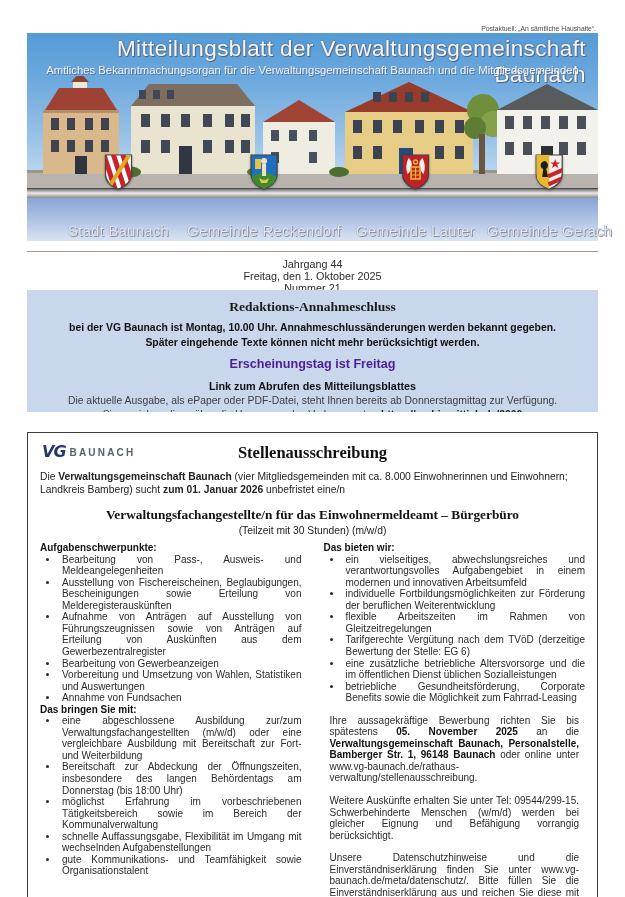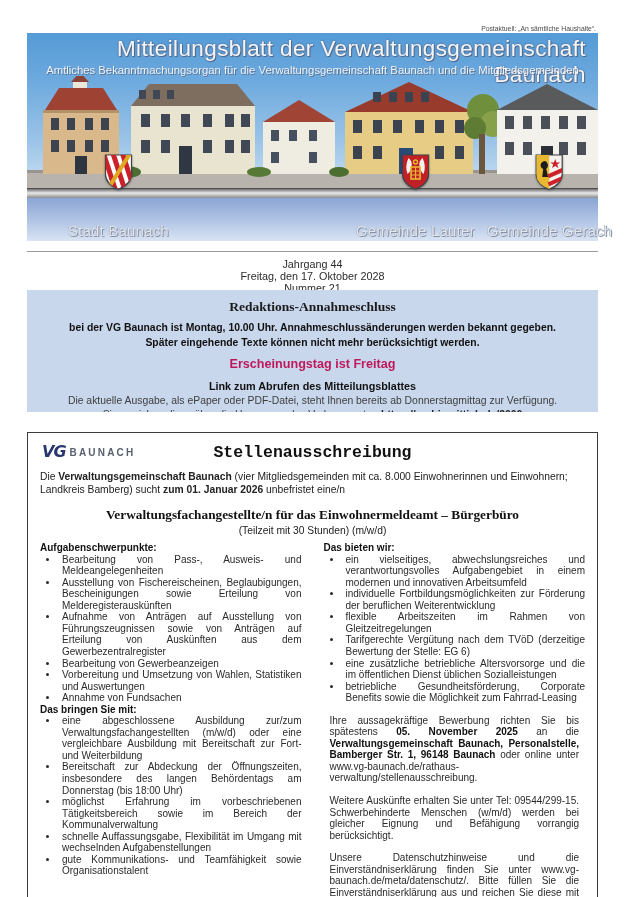--- a/index.html
+++ b/index.html
@@ -28,33 +28,33 @@
   .issue-line { position:absolute; left:27px; top:251px; width:571px;
      border-top:1px solid #9a9a9a; border-bottom:1px solid #8a8a8a;
      display:flex; justify-content:space-between; align-items:center;
      font-size:10.8px; color:#2c2c2c; padding:6px 5px; box-sizing:border-box;flex-direction:column; }
 
   
   .deadline-box { position:absolute; left:27px; top:290px; width:571px; height:122px; box-sizing:border-box;
      background:#c9d7ec; text-align:center; padding:9px 24px; overflow:hidden; }
   .deadline-title { font-family:"Liberation Serif",serif; font-weight:bold; font-size:13.5px; color:#1b1b1b; margin-bottom:5px; }
   .deadline-line { font-size:10.4px; font-weight:bold; color:#111; line-height:1.45; }
-  .deadline-highlight { font-size:12.6px; font-weight:bold; color:#be185d; margin:7px 0 9px; }
+  .deadline-highlight { font-size:12.6px; font-weight:bold; color:#4c1d95; margin:7px 0 9px; }
   .deadline-link-title { font-size:10.8px; font-weight:bold; color:#111; margin-bottom:2px; }
   .deadline-small { font-size:10.4px; color:#3d3d3d; line-height:1.35; }
   .deadline-small b { color:#222; }
 
   
   .job-box { position:absolute; left:27px; top:432px; width:571px; height:568px; box-sizing:border-box;
      border:1.5px solid #3c3c3c; background:#fff; padding:7px 12px 6px; overflow:hidden; }
   .job-header { position:relative; height:26px; }
   .job-logo { position:absolute; left:2px; top:2px; display:flex; align-items:center; gap:4px; }
   .logo-mark { font-family:"DejaVu Sans",sans-serif; font-style:italic; font-weight:bold; font-size:16px; color:#28386f; letter-spacing:-1px; }
   .logo-text { font-size:10px; font-weight:bold; color:#59616f; letter-spacing:2.2px; margin-top:2px; }
-  .job-title { text-align:center; font-family:Liberation Mono, monospace; font-weight:bold; font-size:16.5px; color:#111; padding-top:3px; }
+  .job-title { text-align:center; font-family:Liberation Serif, serif; font-weight:bold; font-size:16.5px; color:#111; padding-top:3px; }
   .job-intro { font-size:10.3px; line-height:1.3; color:#222; margin-top:4px; }
   .position-title { text-align:center; font-family:"Liberation Serif",serif; font-weight:bold; font-size:13.3px; color:#111; margin-top:8px; }
   .position-subtitle { text-align:center; font-size:10.3px; color:#222; margin-top:2px; margin-bottom:6px; }
   .job-columns { display:flex; gap:22px; }
   .job-col { flex:1 1 0; font-size:10px; line-height:1.155; color:#2a2a2a; text-align:justify; hyphens:auto; }
   .col-heading { font-weight:bold; color:#111; text-align:left; }
   .job-col ul { margin:0; padding-left:19px; }
   .job-col li { padding-left:3px; margin:0; }
   .job-col p { margin:6px; }
   .p-gap { margin-top:11px !important; }
@@ -184,20 +184,38 @@
             <rect x="-4" y="0" width="5" height="48" fill="#cc2128" transform="rotate(-18 15 19)"></rect>
             <rect x="4" y="-4" width="5" height="48" fill="#cc2128" transform="rotate(-18 15 19)"></rect>
             <rect x="13" y="-4" width="5" height="48" fill="#cc2128" transform="rotate(-18 15 19)"></rect>
             <rect x="22" y="-4" width="5" height="48" fill="#cc2128" transform="rotate(-18 15 19)"></rect>
             <rect x="13" y="-6" width="4" height="52" fill="#e0a820" transform="rotate(32 15 19)"></rect>
           </g>
         </svg>
         <div class="muni-name">Stadt Baunach</div>
       </div>
 
+      <div class="muni muni-1">
+        <svg class="shield" width="30" height="38" viewBox="0 0 30 38">
+          <defs>
+              <clipPath id="sh1">
+                <path d="M2,2 h26 v19 q0,10 -13,15 q-13,-5 -13,-15 z"></path>
+              </clipPath>
+            </defs>
+          <path d="M2,2 h26 v19 q0,10 -13,15 q-13,-5 -13,-15 z" fill="#1f6fc0" stroke="#444" stroke-width="1.2"></path>
+          <g clip-path="url(#sh1)">
+            <path d="M2,24 q13,-8 26,0 v14 h-26 z" fill="#3f8a2e"></path>
+            <rect x="6" y="6" width="6" height="10" fill="#e8c24a"></rect>
+            <circle cx="15" cy="8" r="3" fill="#f2e3c0"></circle>
+            <rect x="13" y="11" width="4" height="12" fill="#f2e3c0"></rect>
+            <path d="M10,25 q5,4 10,0 l-2,5 h-6 z" fill="#e8c24a"></path>
+          </g>
+        </svg>
+        <div class="muni-name">Gemeinde Reckendorf</div>
+      </div>
 
       <div class="muni muni-2">
         <svg class="shield" width="30" height="38" viewBox="0 0 30 38">
           <defs>
               <clipPath id="sh2">
                 <path d="M2,2 h26 v19 q0,10 -13,15 q-13,-5 -13,-15 z"></path>
               </clipPath>
             </defs>
           <path d="M2,2 h26 v19 q0,10 -13,15 q-13,-5 -13,-15 z" fill="#c22027" stroke="#444" stroke-width="1.2"></path>
           <g clip-path="url(#sh2)">
@@ -230,21 +248,21 @@
           </g>
         </svg>
         <div class="muni-name">Gemeinde Gerach</div>
       </div>
 
     </div>
   </div>
 
   <div class="issue-line">
     <span>Jahrgang 44</span>
-    <span>Freitag, den 17. Oktober 2028</span>
+    <span>Freitag, den 1. Oktober 2025</span>
     <span>Nummer 21</span>
   </div>
 
   <div class="deadline-box">
     <div class="deadline-title">Redaktions-Annahmeschluss</div>
     <div class="deadline-line">bei der VG Baunach ist Montag, 10.00 Uhr. Annahmeschlussänderungen werden bekannt gegeben.</div>
     <div class="deadline-line">Später eingehende Texte können nicht mehr berücksichtigt werden.</div>
     <div class="deadline-highlight">Erscheinungstag ist Freitag</div>
     <div class="deadline-link-title">Link zum Abrufen des Mitteilungsblattes</div>
     <div class="deadline-small">Die aktuelle Ausgabe, als ePaper oder PDF-Datei, steht Ihnen bereits ab Donnerstagmittag zur Verfügung.</div>

